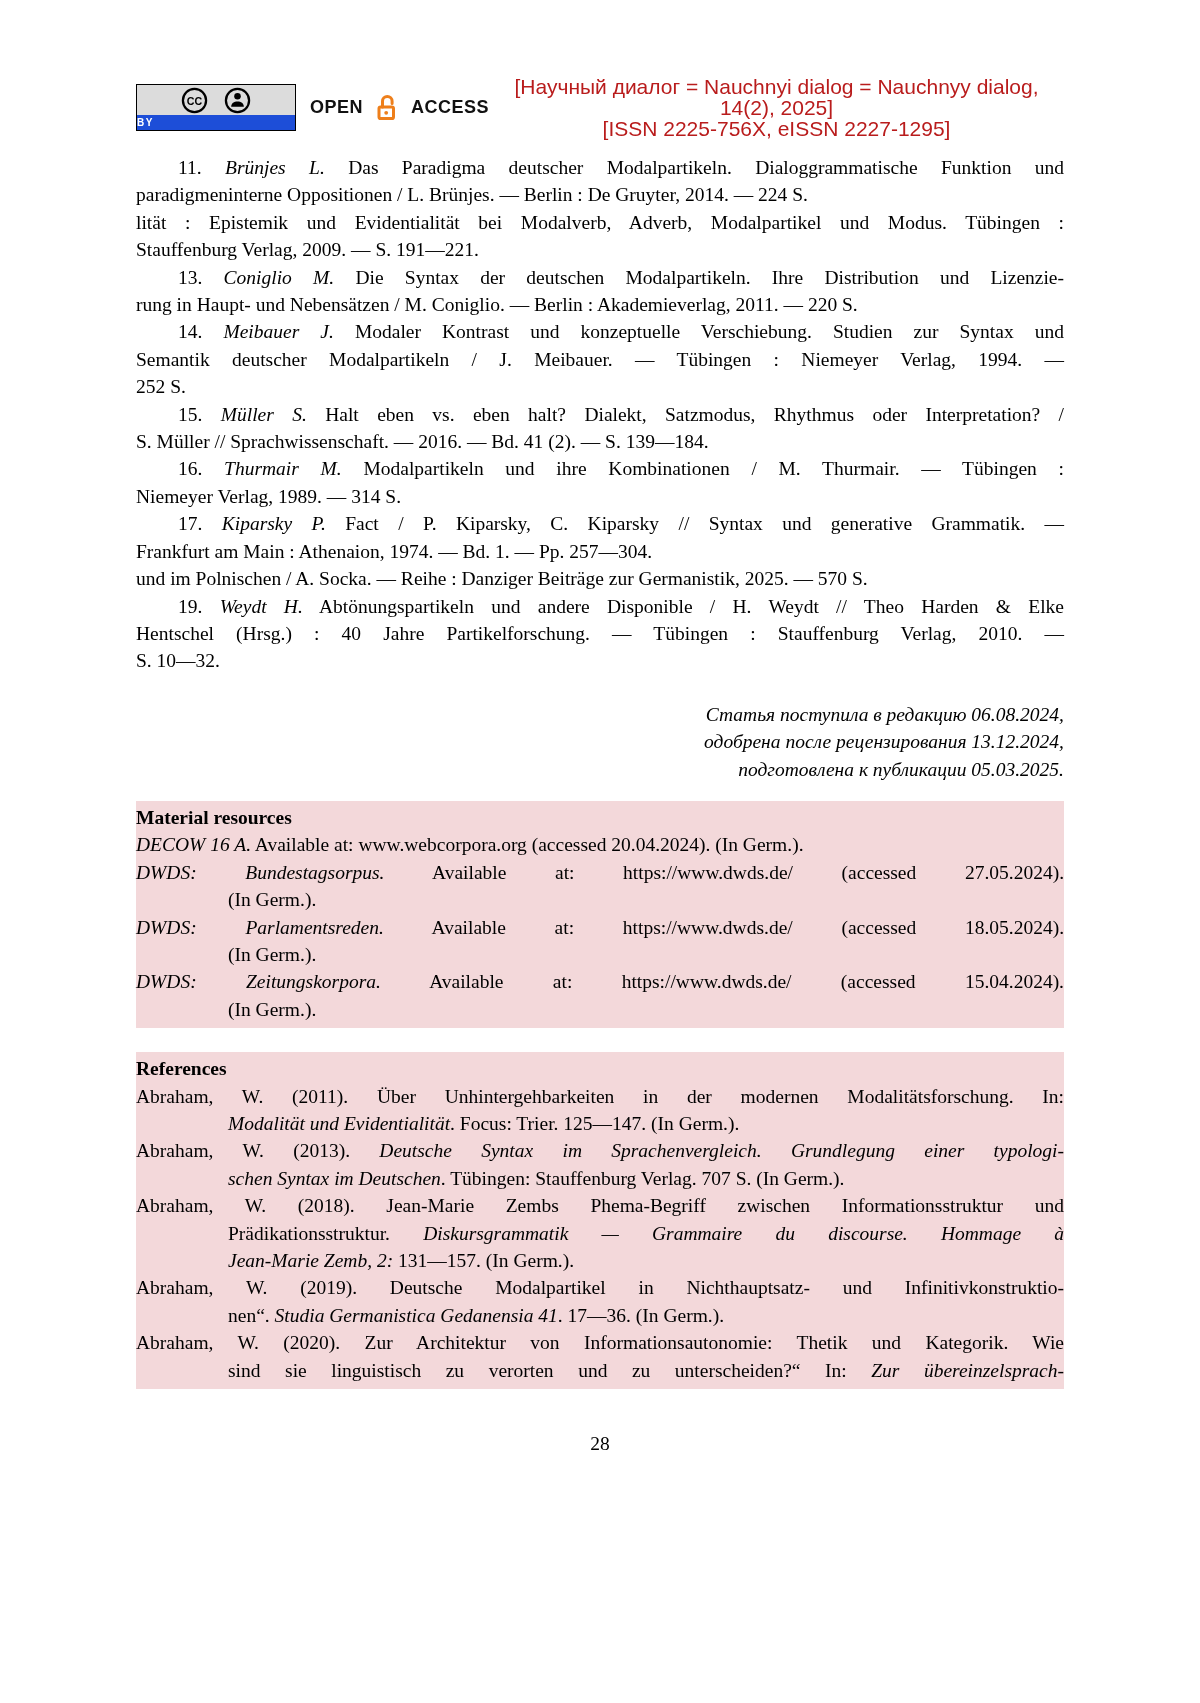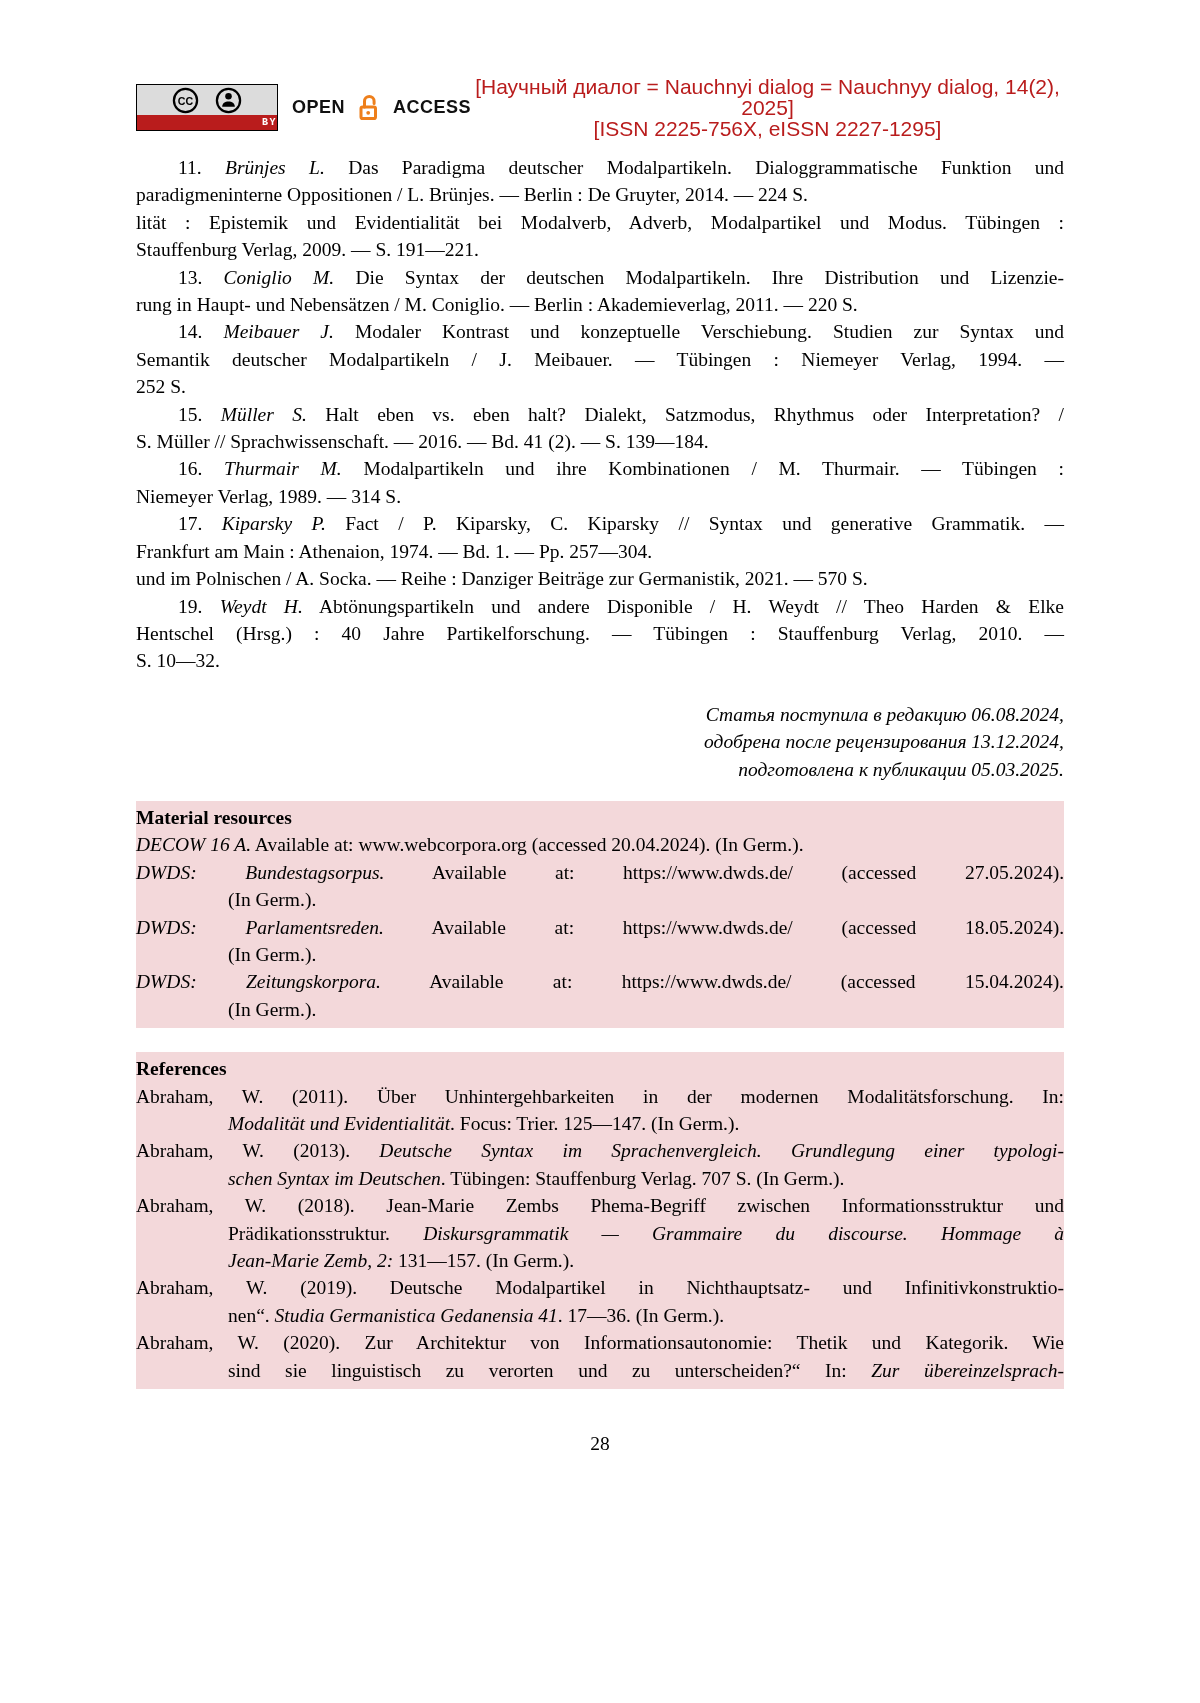--- a/index.html
+++ b/index.html
@@ -2,24 +2,24 @@
 <html style="--highlight: #f3d8da; --accent: #ee7f1b;"><head>
 <meta charset="utf-8">
 <style>
   :root{ --highlight:#f3d8da; --accent:#ee7f1b; }
   html,body{margin:0;padding:0}
   body{background:#ffffff;width:1200px;font-family:"Liberation Serif","DejaVu Serif",serif;color:#000}
   .page{width:1200px;height:1703px;background:#fff;overflow:hidden;position:relative}
   .inner{width:928px;margin:0 auto}
   .header{display:flex;justify-content:space-between;align-items:center;padding-top:84px;height:47px}
   .header-left{display:flex;align-items:center;gap:14px;height:47px}
-  .cc-badge{width:142px;height:47px;display:flex;flex-direction:column;border:1px solid #000;background:#dcdcdc;box-sizing:border-box}
+  .cc-badge{width:160px;height:47px;display:flex;flex-direction:column;border:1px solid #000;background:#dcdcdc;box-sizing:border-box}
   .cc-top{flex:1;display:flex;align-items:center;justify-content:center;gap:16px}
   .cc-top svg{display:block}
-  .cc-bottom{height:15px;background:#b91c1c;color:#fff;font-family:Liberation Mono, monospace;font-size:10px;font-weight:bold;text-align:right;line-height:15px;letter-spacing:1.5px}
+  .cc-bottom{height:15px;background:#1d4ed8;color:#fff;font-family:Liberation Sans, sans-serif;font-size:10px;font-weight:bold;text-align:left;line-height:15px;letter-spacing:1.5px}
   .oa-logo{display:flex;align-items:center;gap:13px;font-family:"Liberation Sans",sans-serif;font-weight:bold;font-size:18px;letter-spacing:.5px;color:#111}
   .oa-lock svg{display:block}
   .journal-info{text-align:center;font-family:"Liberation Sans",sans-serif;font-size:21px;line-height:21px;color:#b91c1c}
   .ln{font-size:19.5px;line-height:27.4px}
   .st{text-align:justify;text-align-last:justify}
   .ind{text-indent:42px}
   .cont{padding-left:92px}
   .it{font-style:italic}
   .bib{margin-top:23px}
   .dates{margin-top:26px;text-align:right;font-style:italic}
@@ -88,21 +88,21 @@
 
       <div class="ln st ind"><span>15. </span><span class="it">Müller S.</span><span> Halt eben vs. eben halt? Dialekt, Satzmodus, Rhythmus oder Interpretation? /</span></div>
       <div class="ln"><span>S. Müller // Sprachwissenschaft. — 2016. — Bd. 41 (2). — S. 139—184.</span></div>
 
       <div class="ln st ind"><span>16. </span><span class="it">Thurmair M.</span><span> Modalpartikeln und ihre Kombinationen / M. Thurmair. — Tübingen :</span></div>
       <div class="ln"><span>Niemeyer Verlag, 1989. — 314 S.</span></div>
 
       <div class="ln st ind"><span>17. </span><span class="it">Kiparsky P.</span><span> Fact / P. Kiparsky, C. Kiparsky // Syntax und generative Grammatik. —</span></div>
       <div class="ln"><span>Frankfurt am Main : Athenaion, 1974. — Bd. 1. — Pp. 257—304.</span></div>
 
-      <div class="ln"><span>und im Polnischen / A. Socka. — Reihe : Danziger Beiträge zur Germanistik, 2021. — 570 S.</span></div>
+      <div class="ln"><span>und im Polnischen / A. Socka. — Reihe : Danziger Beiträge zur Germanistik, 2025. — 570 S.</span></div>
 
       <div class="ln st ind"><span>19. </span><span class="it">Weydt H.</span><span> Abtönungspartikeln und andere Disponible / H. Weydt // Theo Harden &amp; Elke</span></div>
       <div class="ln st"><span>Hentschel (Hrsg.) : 40 Jahre Partikelforschung. — Tübingen : Stauffenburg Verlag, 2010. —</span></div>
       <div class="ln"><span>S. 10—32.</span></div>
     </div>
 
     <div class="dates">
       <div class="ln">Статья поступила в редакцию 06.08.2024,</div>
       <div class="ln">одобрена после рецензирования 13.12.2024,</div>
       <div class="ln">подготовлена к публикации 05.03.2025.</div>

